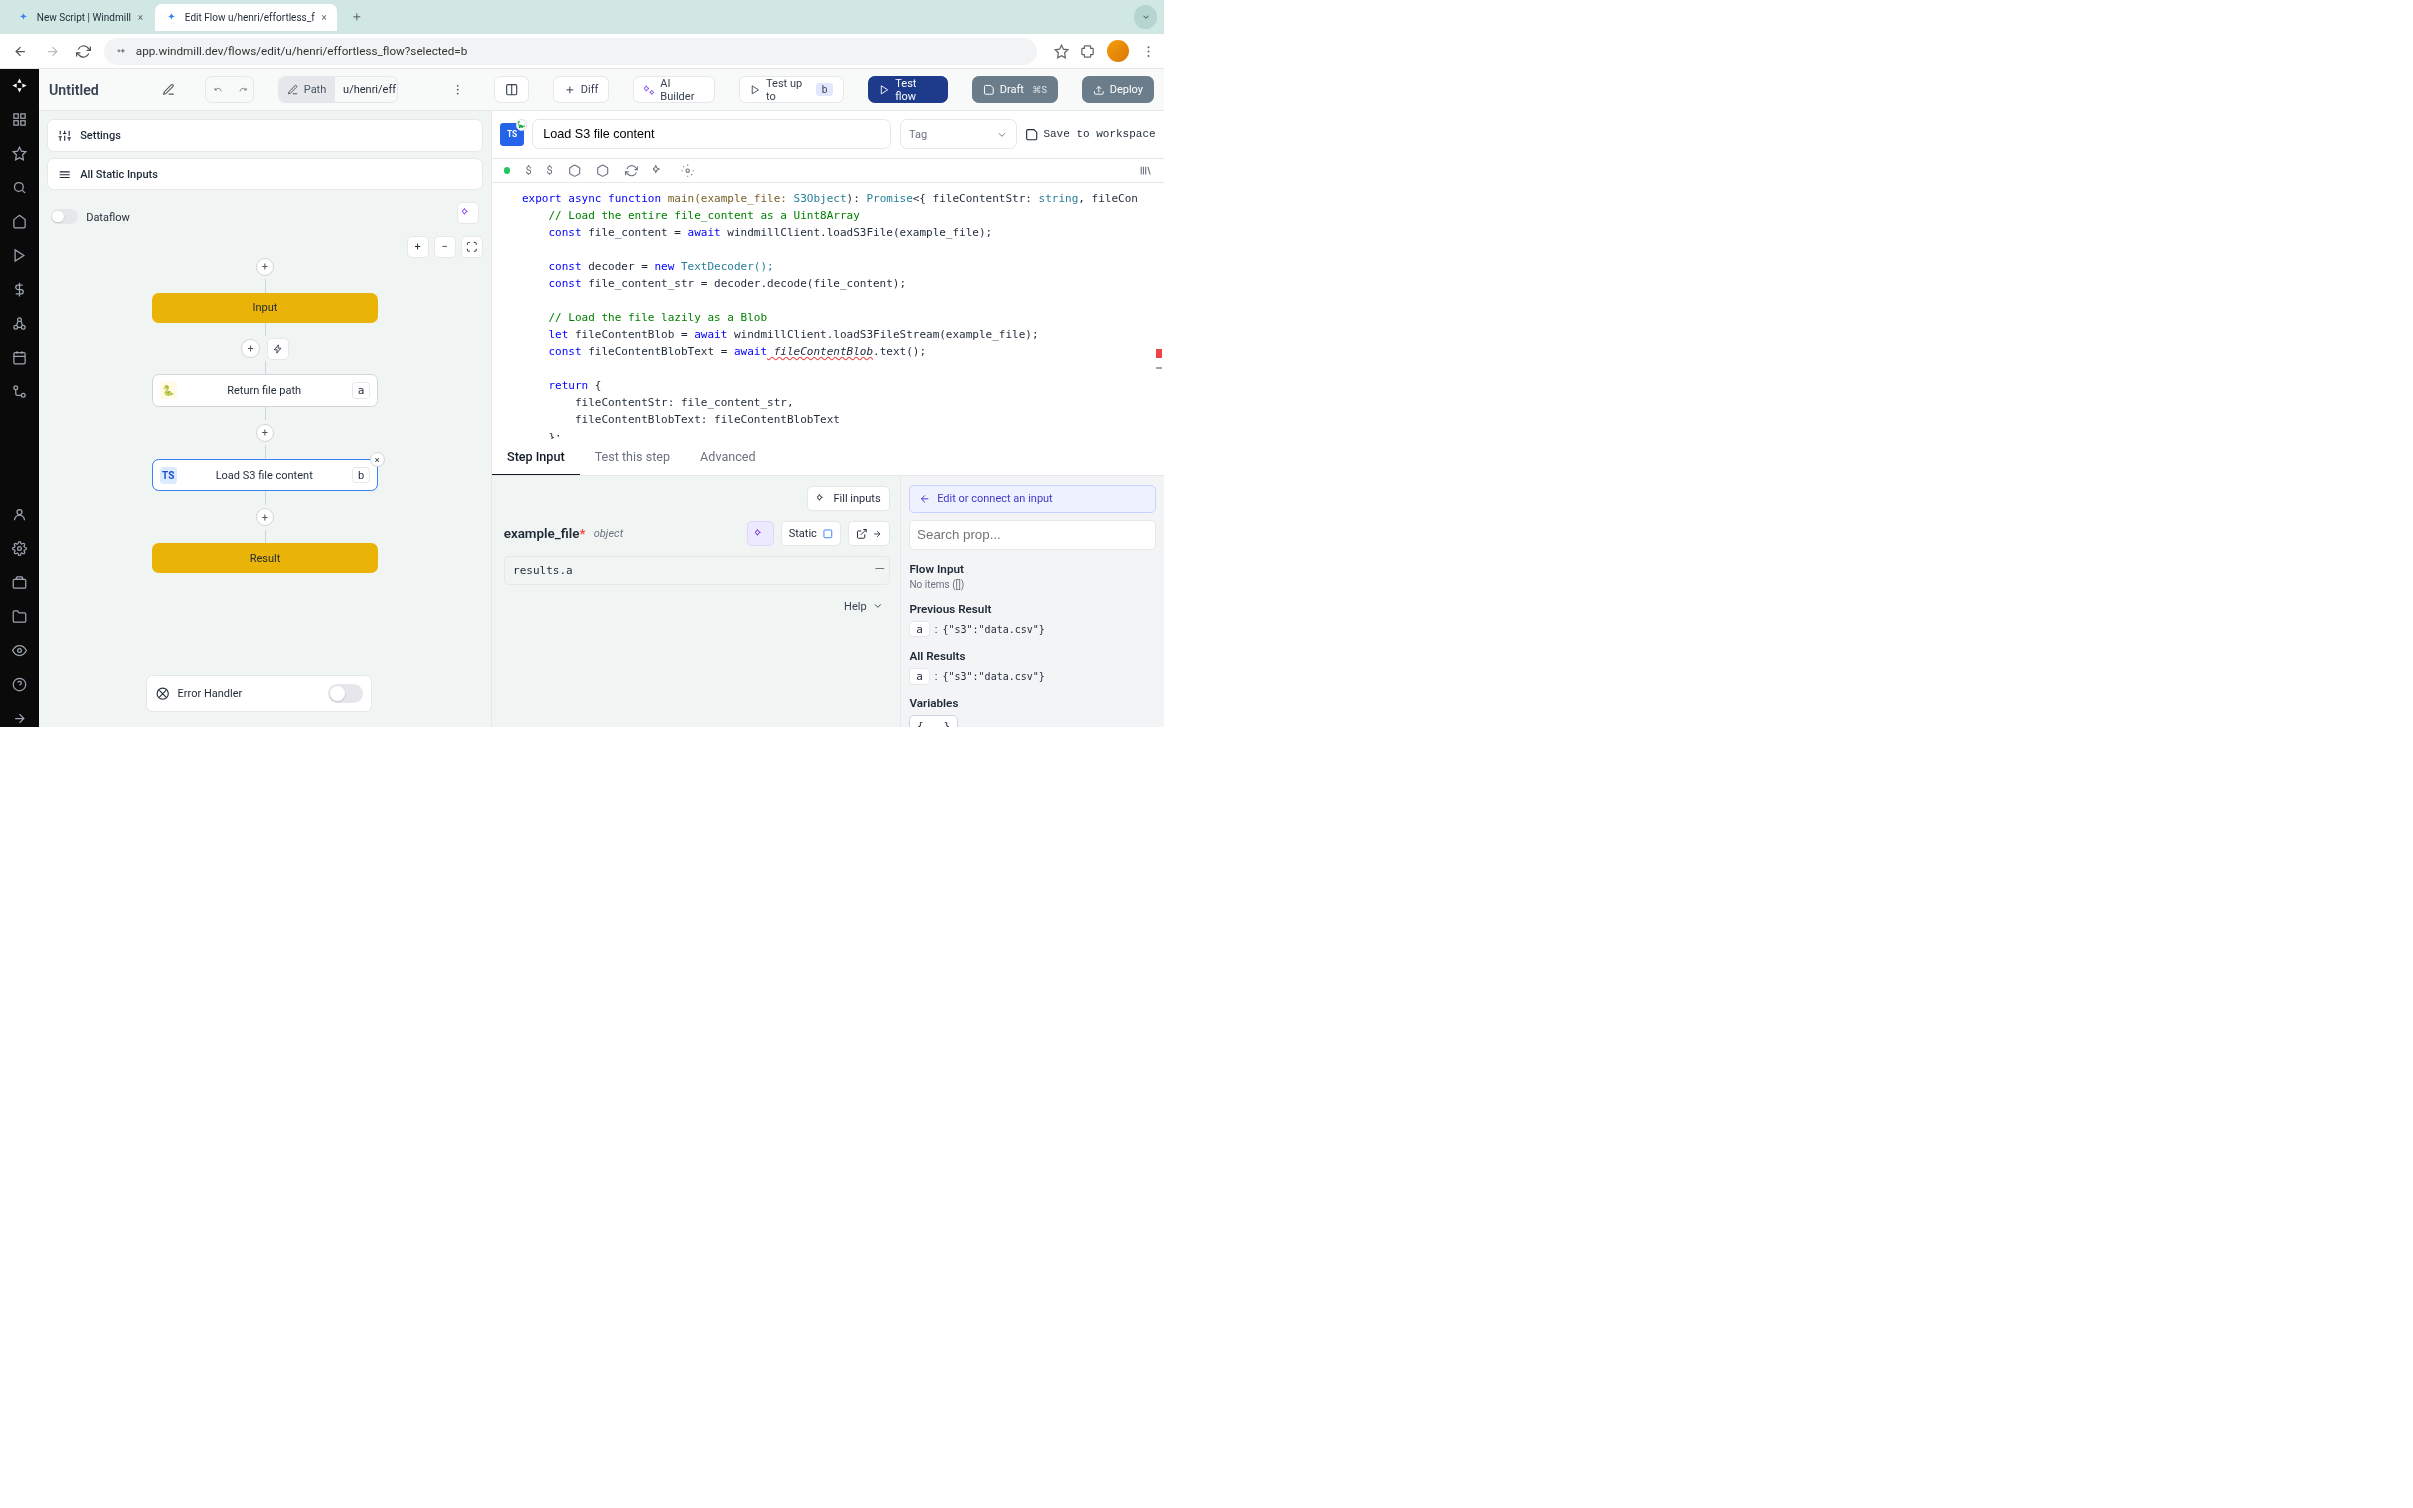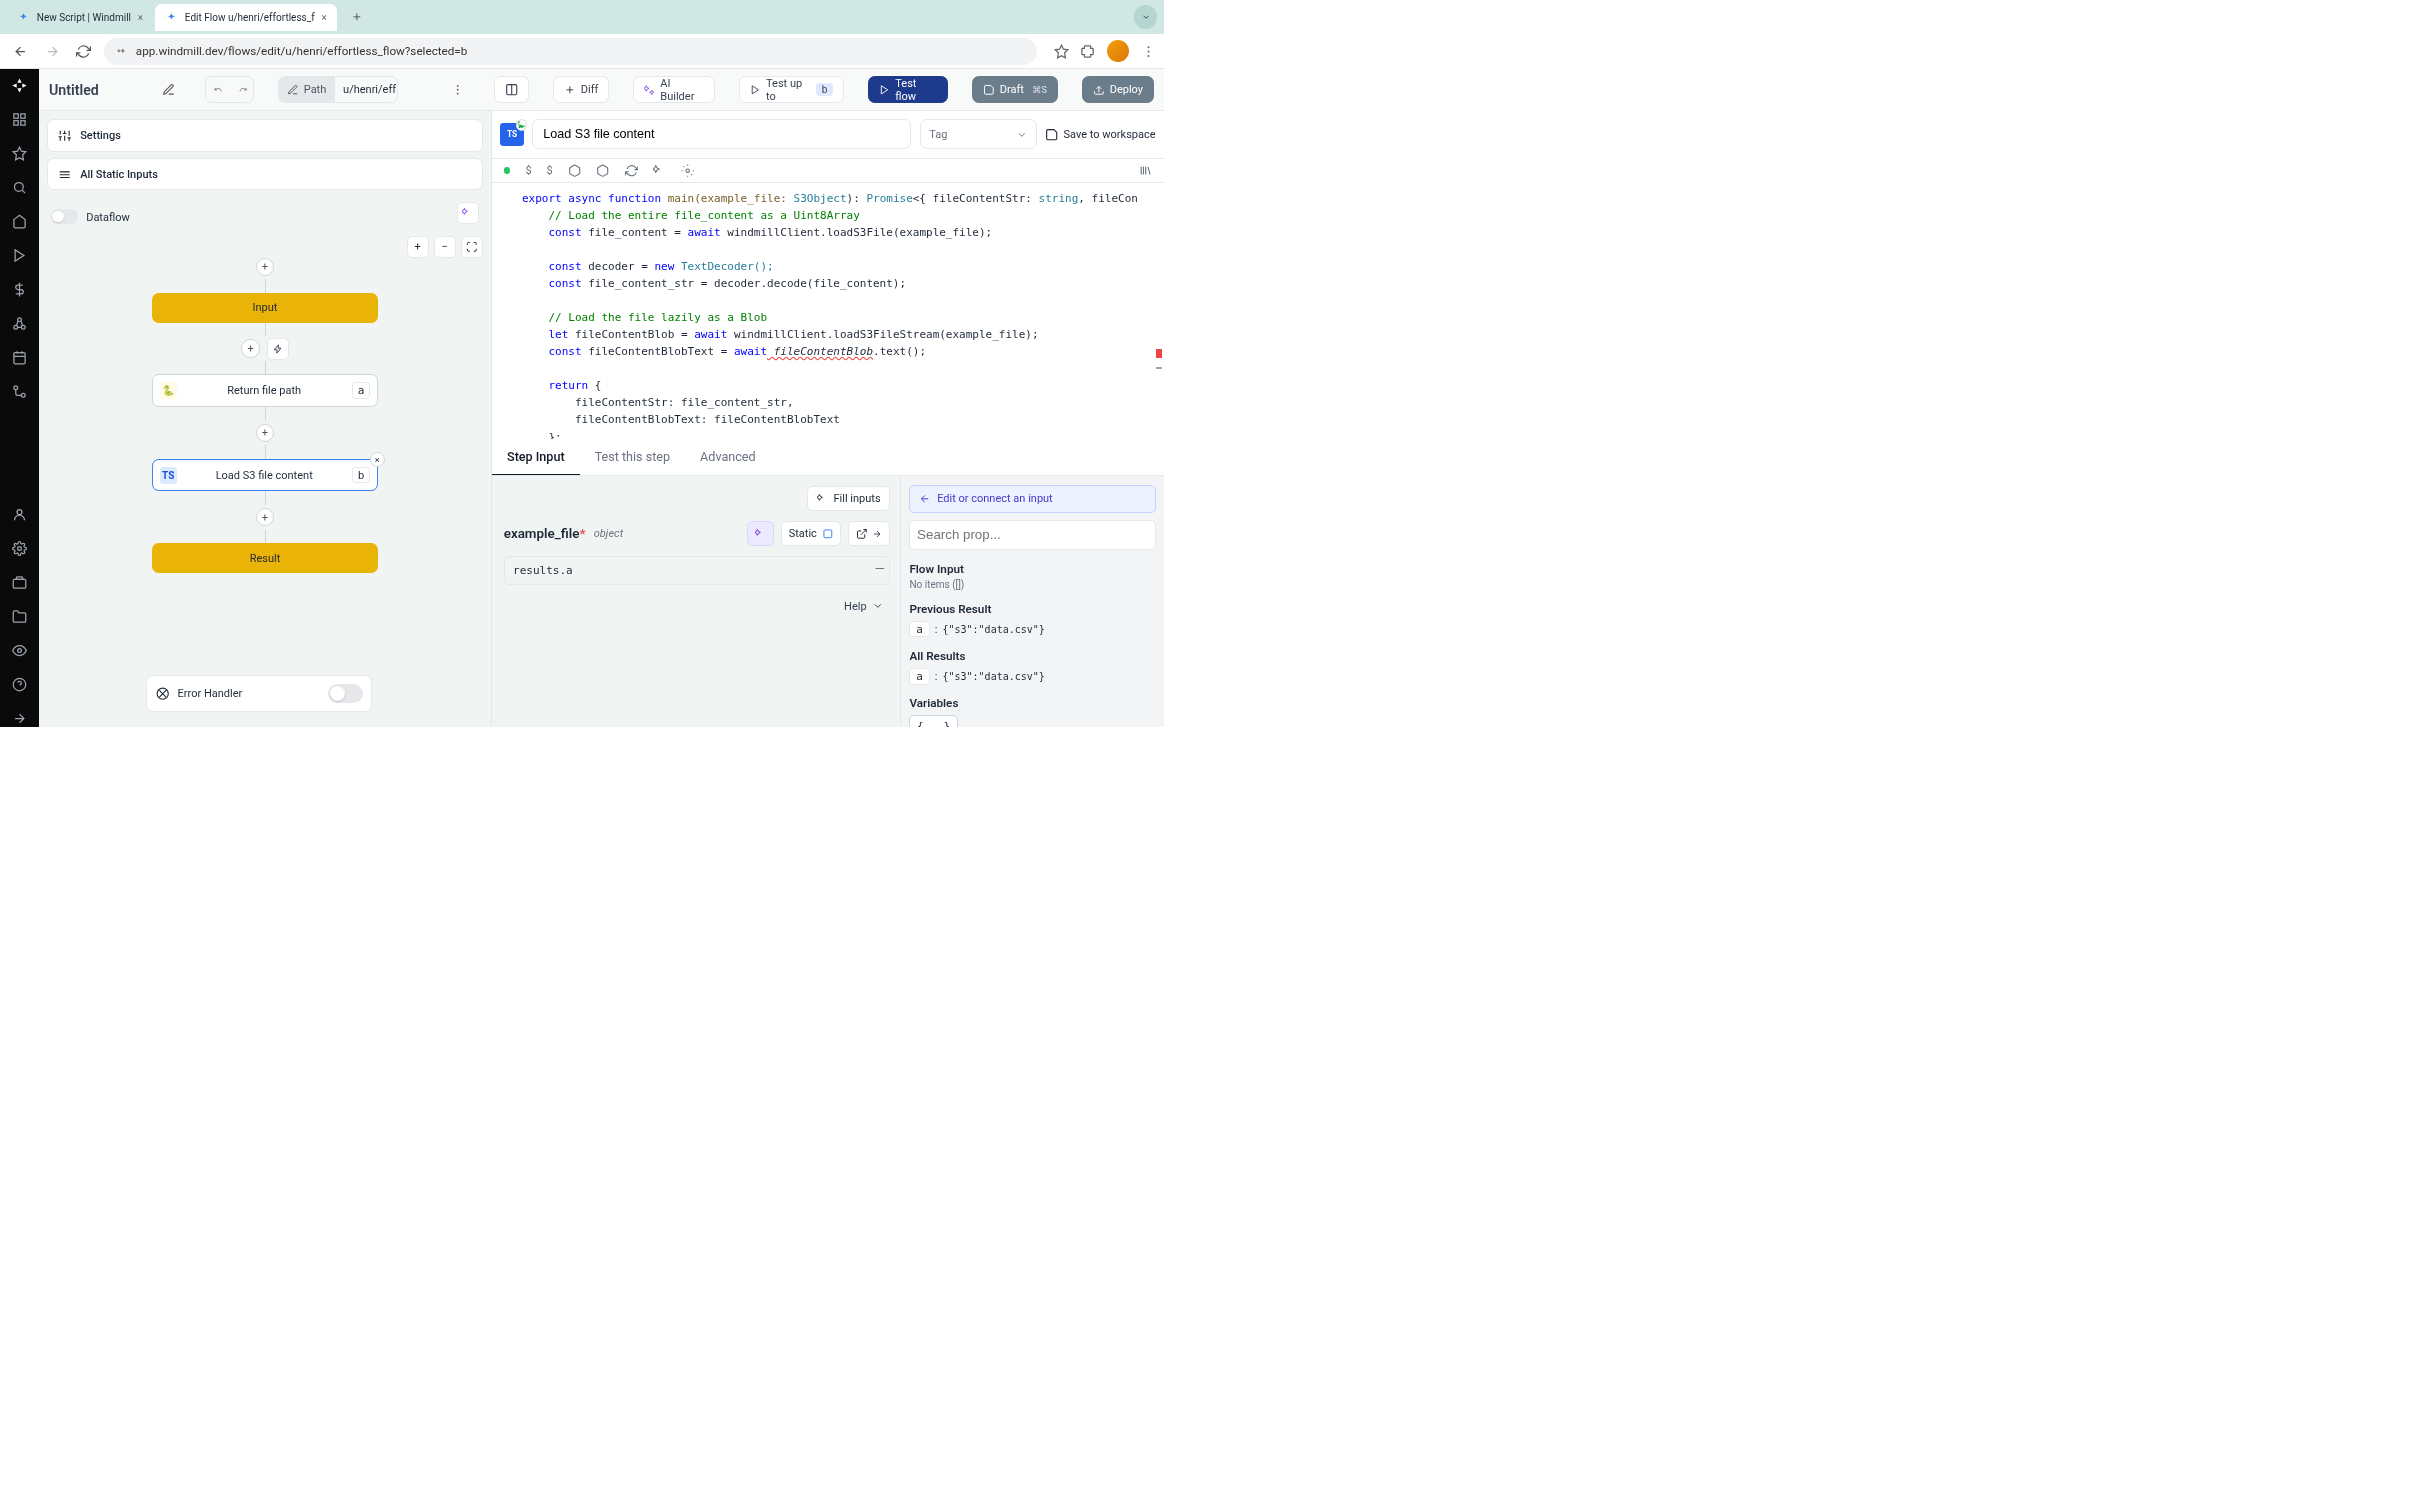--- a/index.html
+++ b/index.html
@@ -72,21 +72,21 @@
 .toggle-lg { width:35px; height:18.4px; background:#e5e7eb; border-radius:10px; position:relative; margin-left:auto;}
 .toggle-lg::after { content:""; position:absolute; width:15px; height:15px; background:#fff; border-radius:50%; top:1.7px; left:1.7px; box-shadow:0 0.8px 1.7px rgba(0,0,0,.2);}
 
 
 .right-panel { flex:1; display:flex; flex-direction:column; overflow:hidden; }
 .step-header { display:flex; align-items:center; gap:8.4px; padding:8.4px; border-bottom:0.8px solid #e5e7eb; background:#fff; }
 .step-icon { width:23.5px; height:23.5px; border-radius:3.4px; background:#2563eb; color:#fff; display:flex; align-items:center; justify-content:center; font-size:8.4px; font-weight:700; position:relative;}
 .step-icon .sub { position:absolute; top:-3.4px; right:-3.4px; width:11.7px; height:11.7px; background:#fff; border:0.8px solid #ddd; border-radius:50%; font-size:6.7px; color:#555; display:flex; align-items:center; justify-content:center;}
 .step-name-input { flex:1; height:30px; border:0.8px solid #e5e7eb; border-radius:6.7px; padding:0 10px; font-size:12.6px; }
 .tag-select { width:117px; height:30px; border:0.8px solid #e5e7eb; border-radius:6.7px; padding:0 8.4px; display:flex; align-items:center; justify-content:space-between; color:#6b7280; }
-.save-ws { display:flex; align-items:flex-start; gap:5px; font-size:11px; cursor:pointer; }
+.save-ws { display:flex; align-items:flex-start; gap:5px; font-size:11px; cursor:pointer;font-family:Liberation Mono, monospace; }
 
 .editor-toolbar { display:flex; align-items:center; gap:15px; padding:5px 11.7px; border-bottom:0.8px solid #e5e7eb; background:#fff; }
 .editor-toolbar .dot { width:6.7px; height:6.7px; background:#22c55e; border-radius:50%; }
 .editor-toolbar .tb-icon { color:#6b7280; cursor:pointer; }
 .editor-toolbar .right { margin-left:auto; }
 
 .code { font-family: ui-monospace, SFMono-Regular, Menlo, monospace; font-size:11px; padding:6.7px 11.7px 6.7px 30px; background:#fff; white-space:pre; overflow:auto; line-height:1.55; flex:0 0 auto; height: 256px; position:relative;}
 .code .kw { color:#0000ff; }
 .code .fn { color:#795e26; }
 .code .ty { color:#267f99; }

